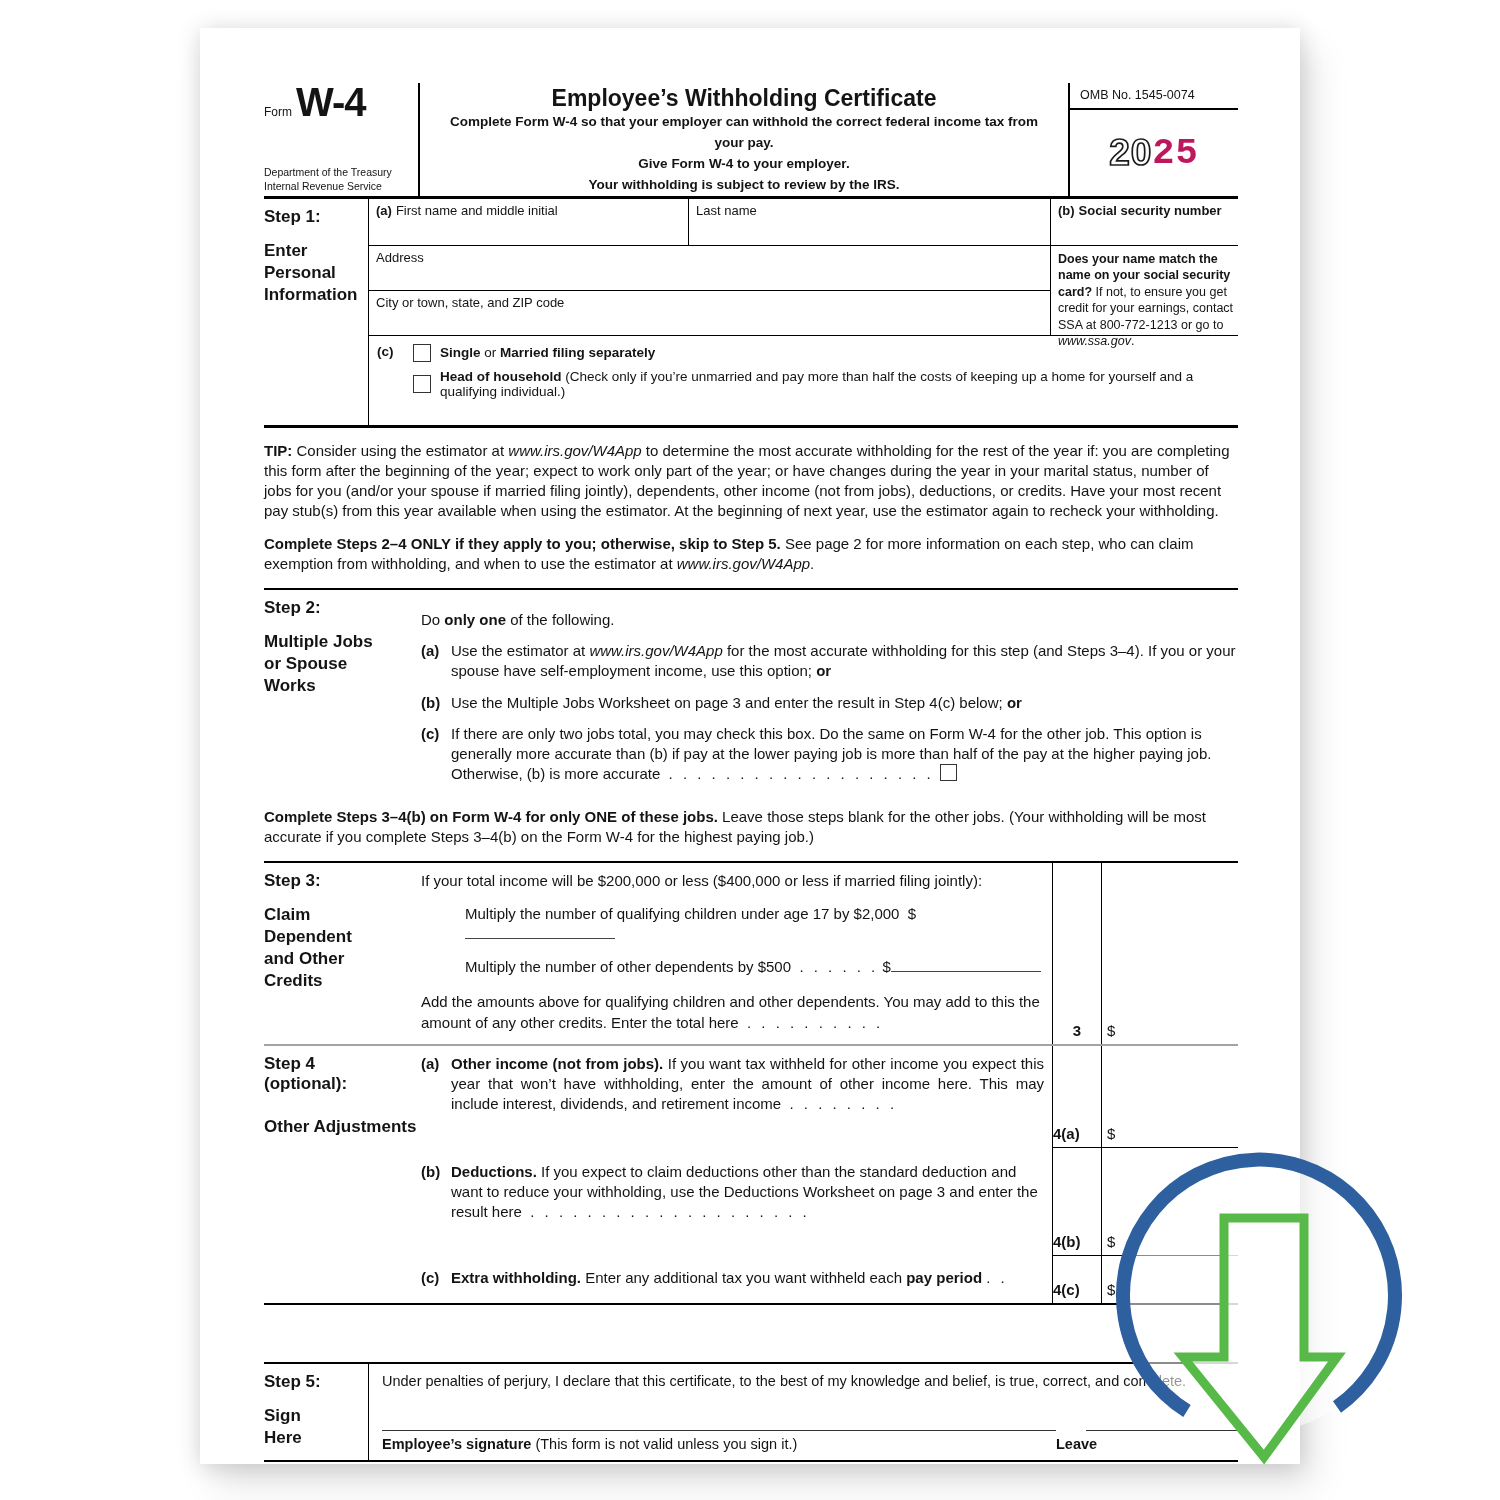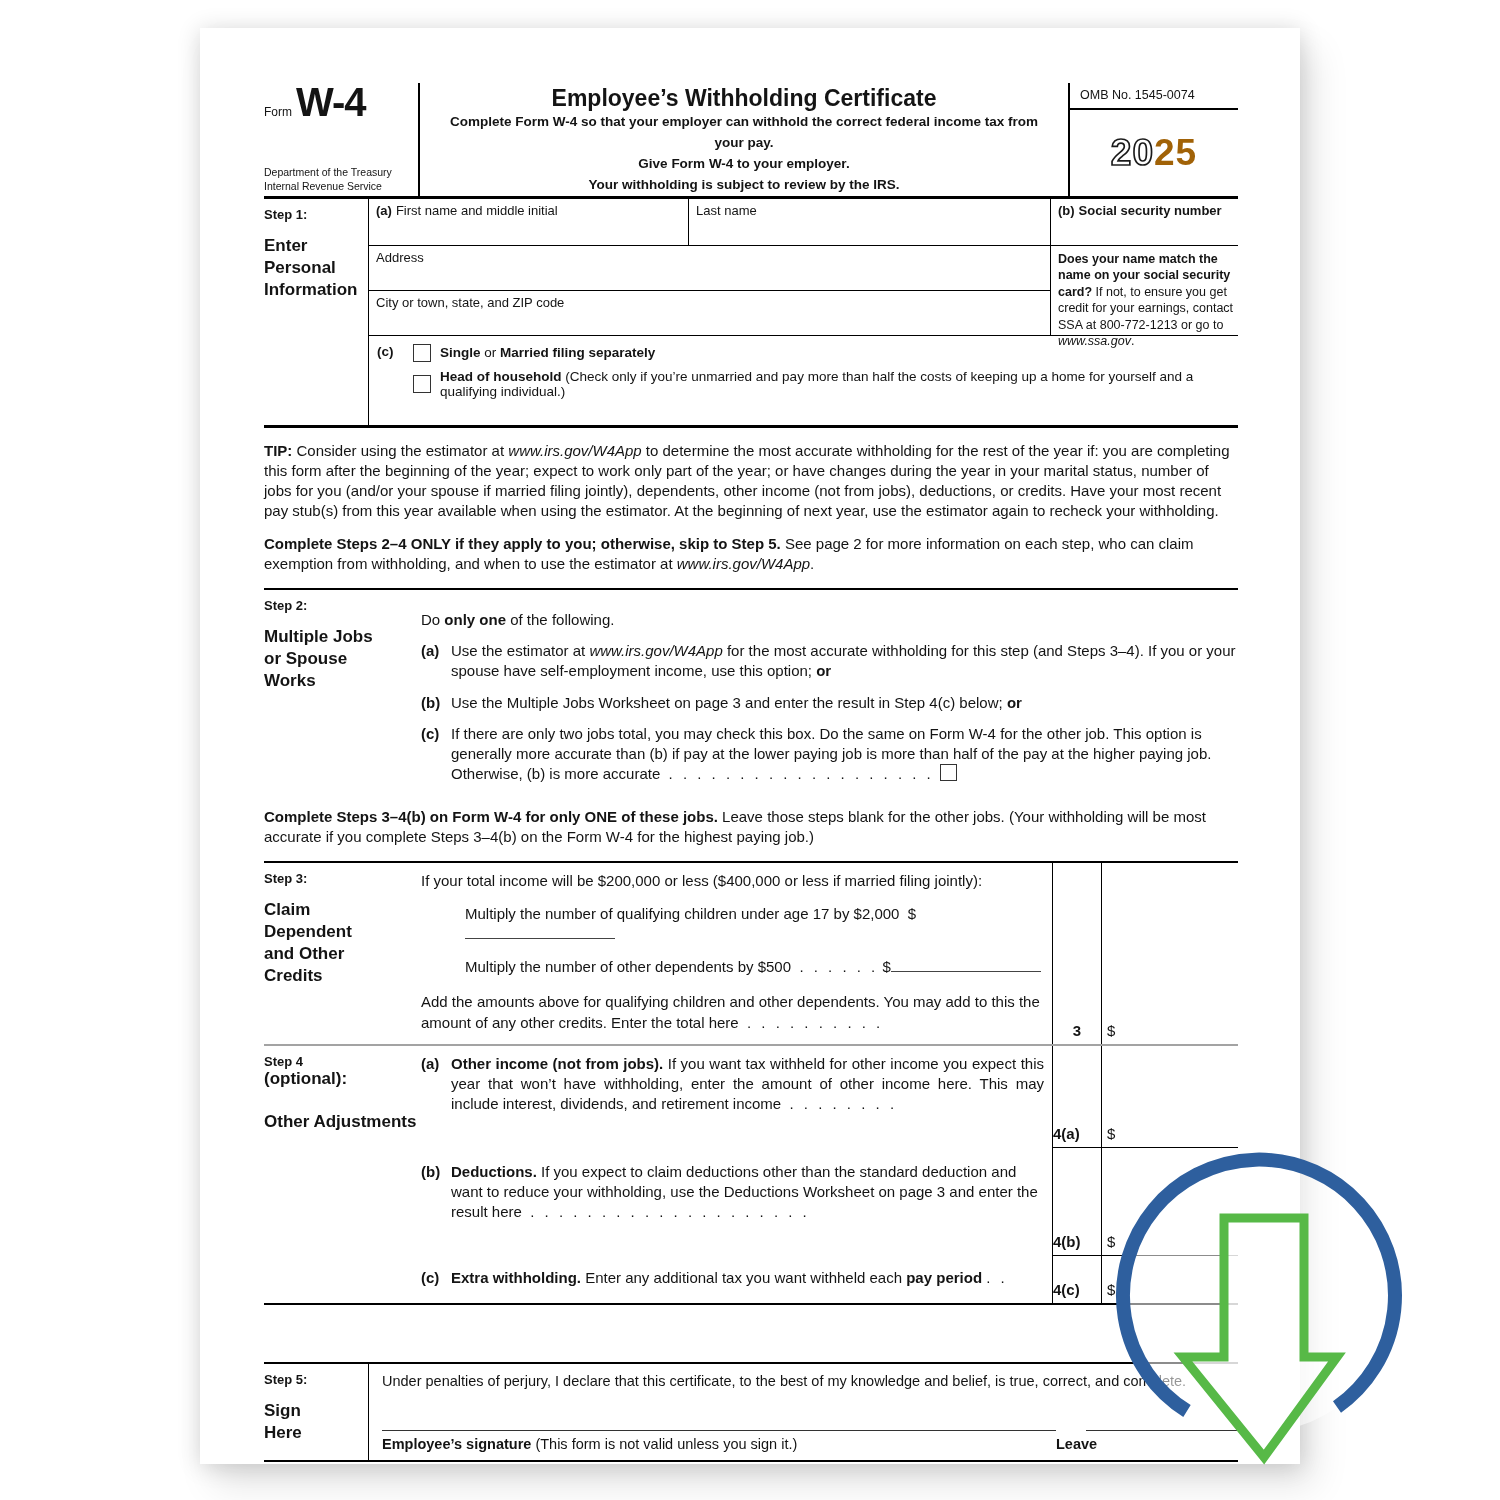--- a/index.html
+++ b/index.html
@@ -15,24 +15,24 @@
   .form-word { font-size:12px; margin-right:4px; }
   .form-num { font-size:40px; font-weight:bold; letter-spacing:-1px; line-height:.85; }
   .dept { font-size:10.5px; line-height:1.25; }
   .hdr-center { flex:1; padding:0 14px; text-align:center; }
   .title { font-size:23px; font-weight:bold; margin-top:2px; }
   .sub { font-size:13.5px; font-weight:bold; line-height:1.55; }
   .hdr-right { width:168px; border-left:2px solid #000; display:flex; flex-direction:column; }
   .omb { font-size:12.5px; padding:5px 2px 6px 10px; border-bottom:2px solid #000; }
   .year { flex:1; display:flex; align-items:center; justify-content:center; font-size:37px; font-weight:bold; letter-spacing:1px; }
   .yr-outline { color:#ffffff; -webkit-text-stroke:1.7px #1a1a1a; }
-  .yr-solid { color:#a16207; }
-
-  
-  .steplabel { font-size:13px; font-weight:bold; }
+  .yr-solid { color:#be185d;font-family:Liberation Mono, monospace; }
+
+  
+  .steplabel { font-size:17px; font-weight:bold; }
   .steplabel2 { font-size:17px; font-weight:bold; }
   .stepsub { font-size:17px; font-weight:bold; line-height:1.3; margin-top:13px; }
 
   
   .s1 { display:flex; border-top:3px solid #000; border-bottom:3px solid #000; }
   .s1col { width:104px; padding-top:8px; }
   .s1col .stepsub { width:100px; }
   .s1grid { flex:1; border-left:1.5px solid #000; display:grid; grid-template-columns:320px 1fr 187px; grid-template-rows:47px 45px 45px auto; }
   .cell { font-size:13px; padding:4px 7px; }
   .tag { font-weight:bold; margin-right:4px; }

